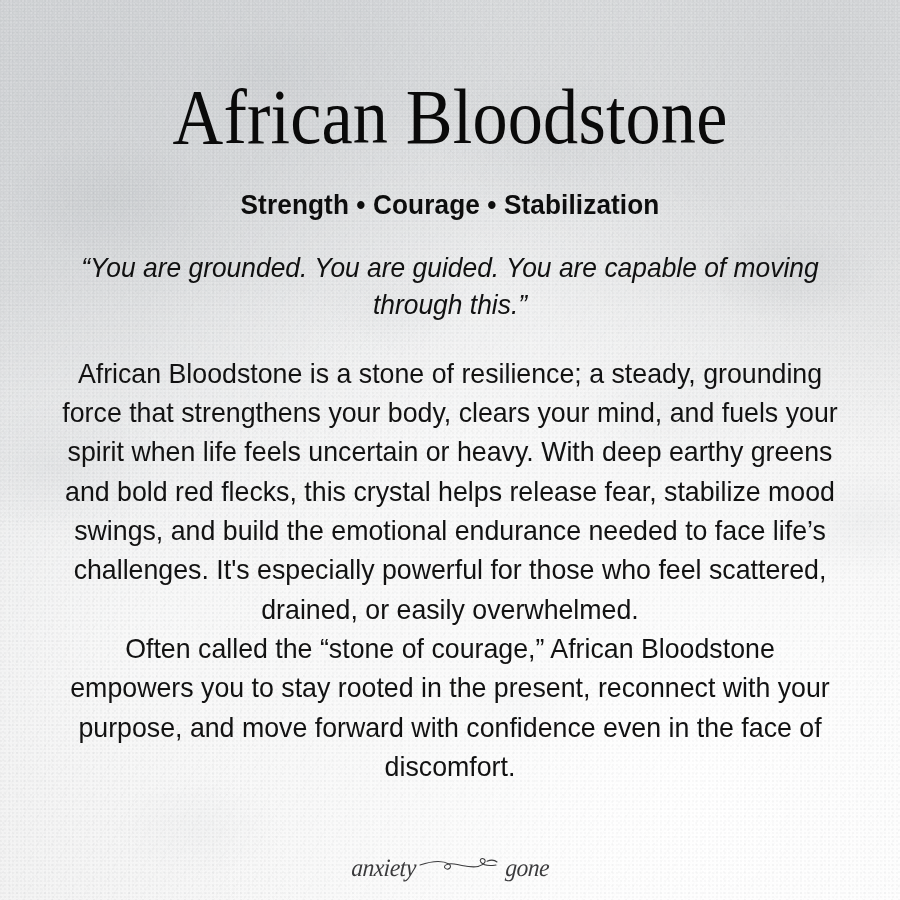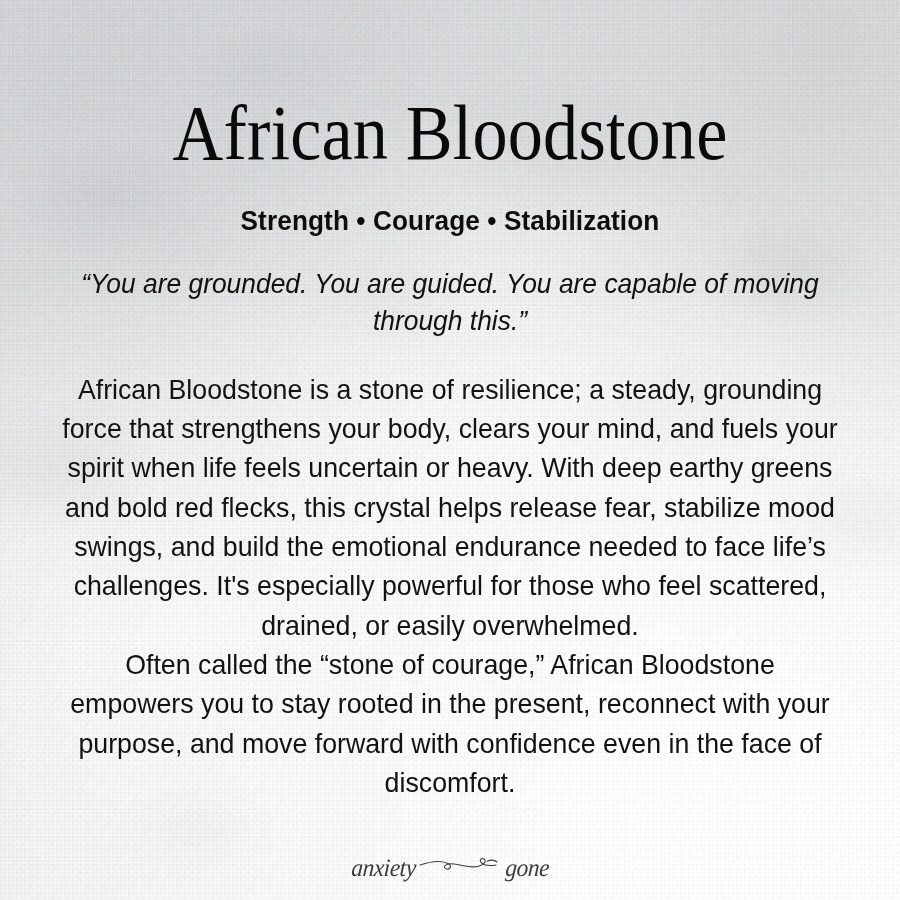--- a/index.html
+++ b/index.html
@@ -79,21 +79,21 @@
       radial-gradient(ellipse 120% 120% at 50% 50%, rgba(0,0,0,0) 58%, rgba(140,144,148,0.14) 100%);
   }
 
   
   #content {
     position: relative;
     z-index: 3;
     width: 900px;
     height: 900px;
     box-sizing: border-box;
-    padding: 16px 30px;
+    padding: 0 30px;
     text-align: center;
     color: #0d0d0d;
   }
 
   #title {
     font-family: "Liberation Serif", "DejaVu Serif", serif;
     font-size: 78px;
     line-height: 1;
     font-weight: 400;
     letter-spacing: 0.2px;

